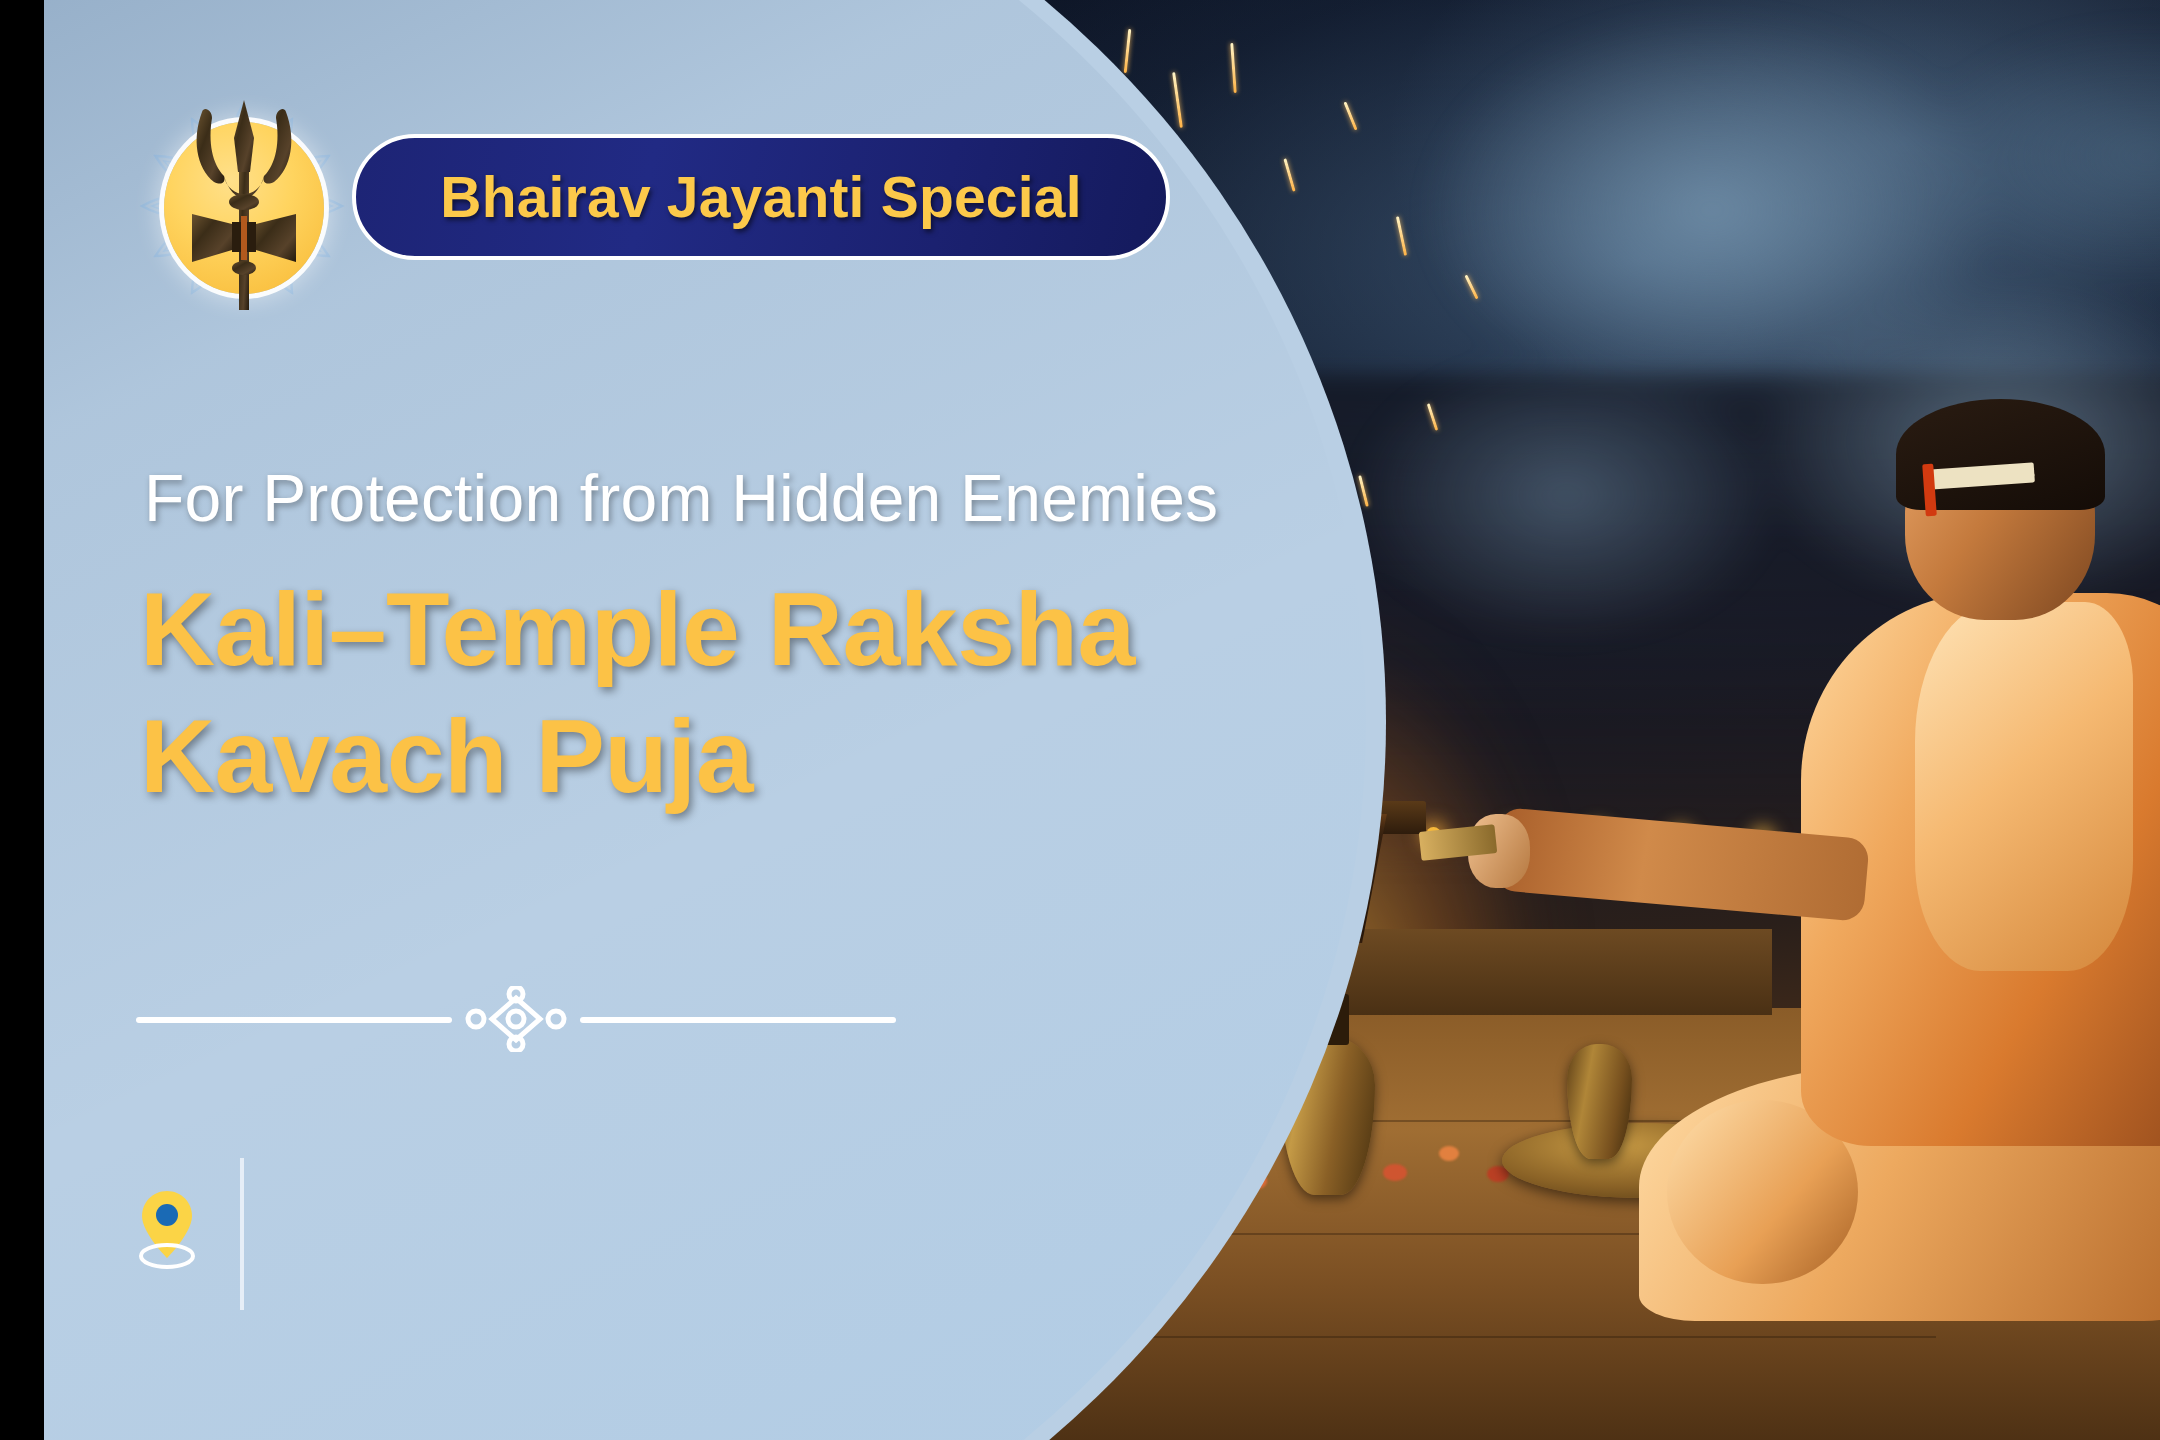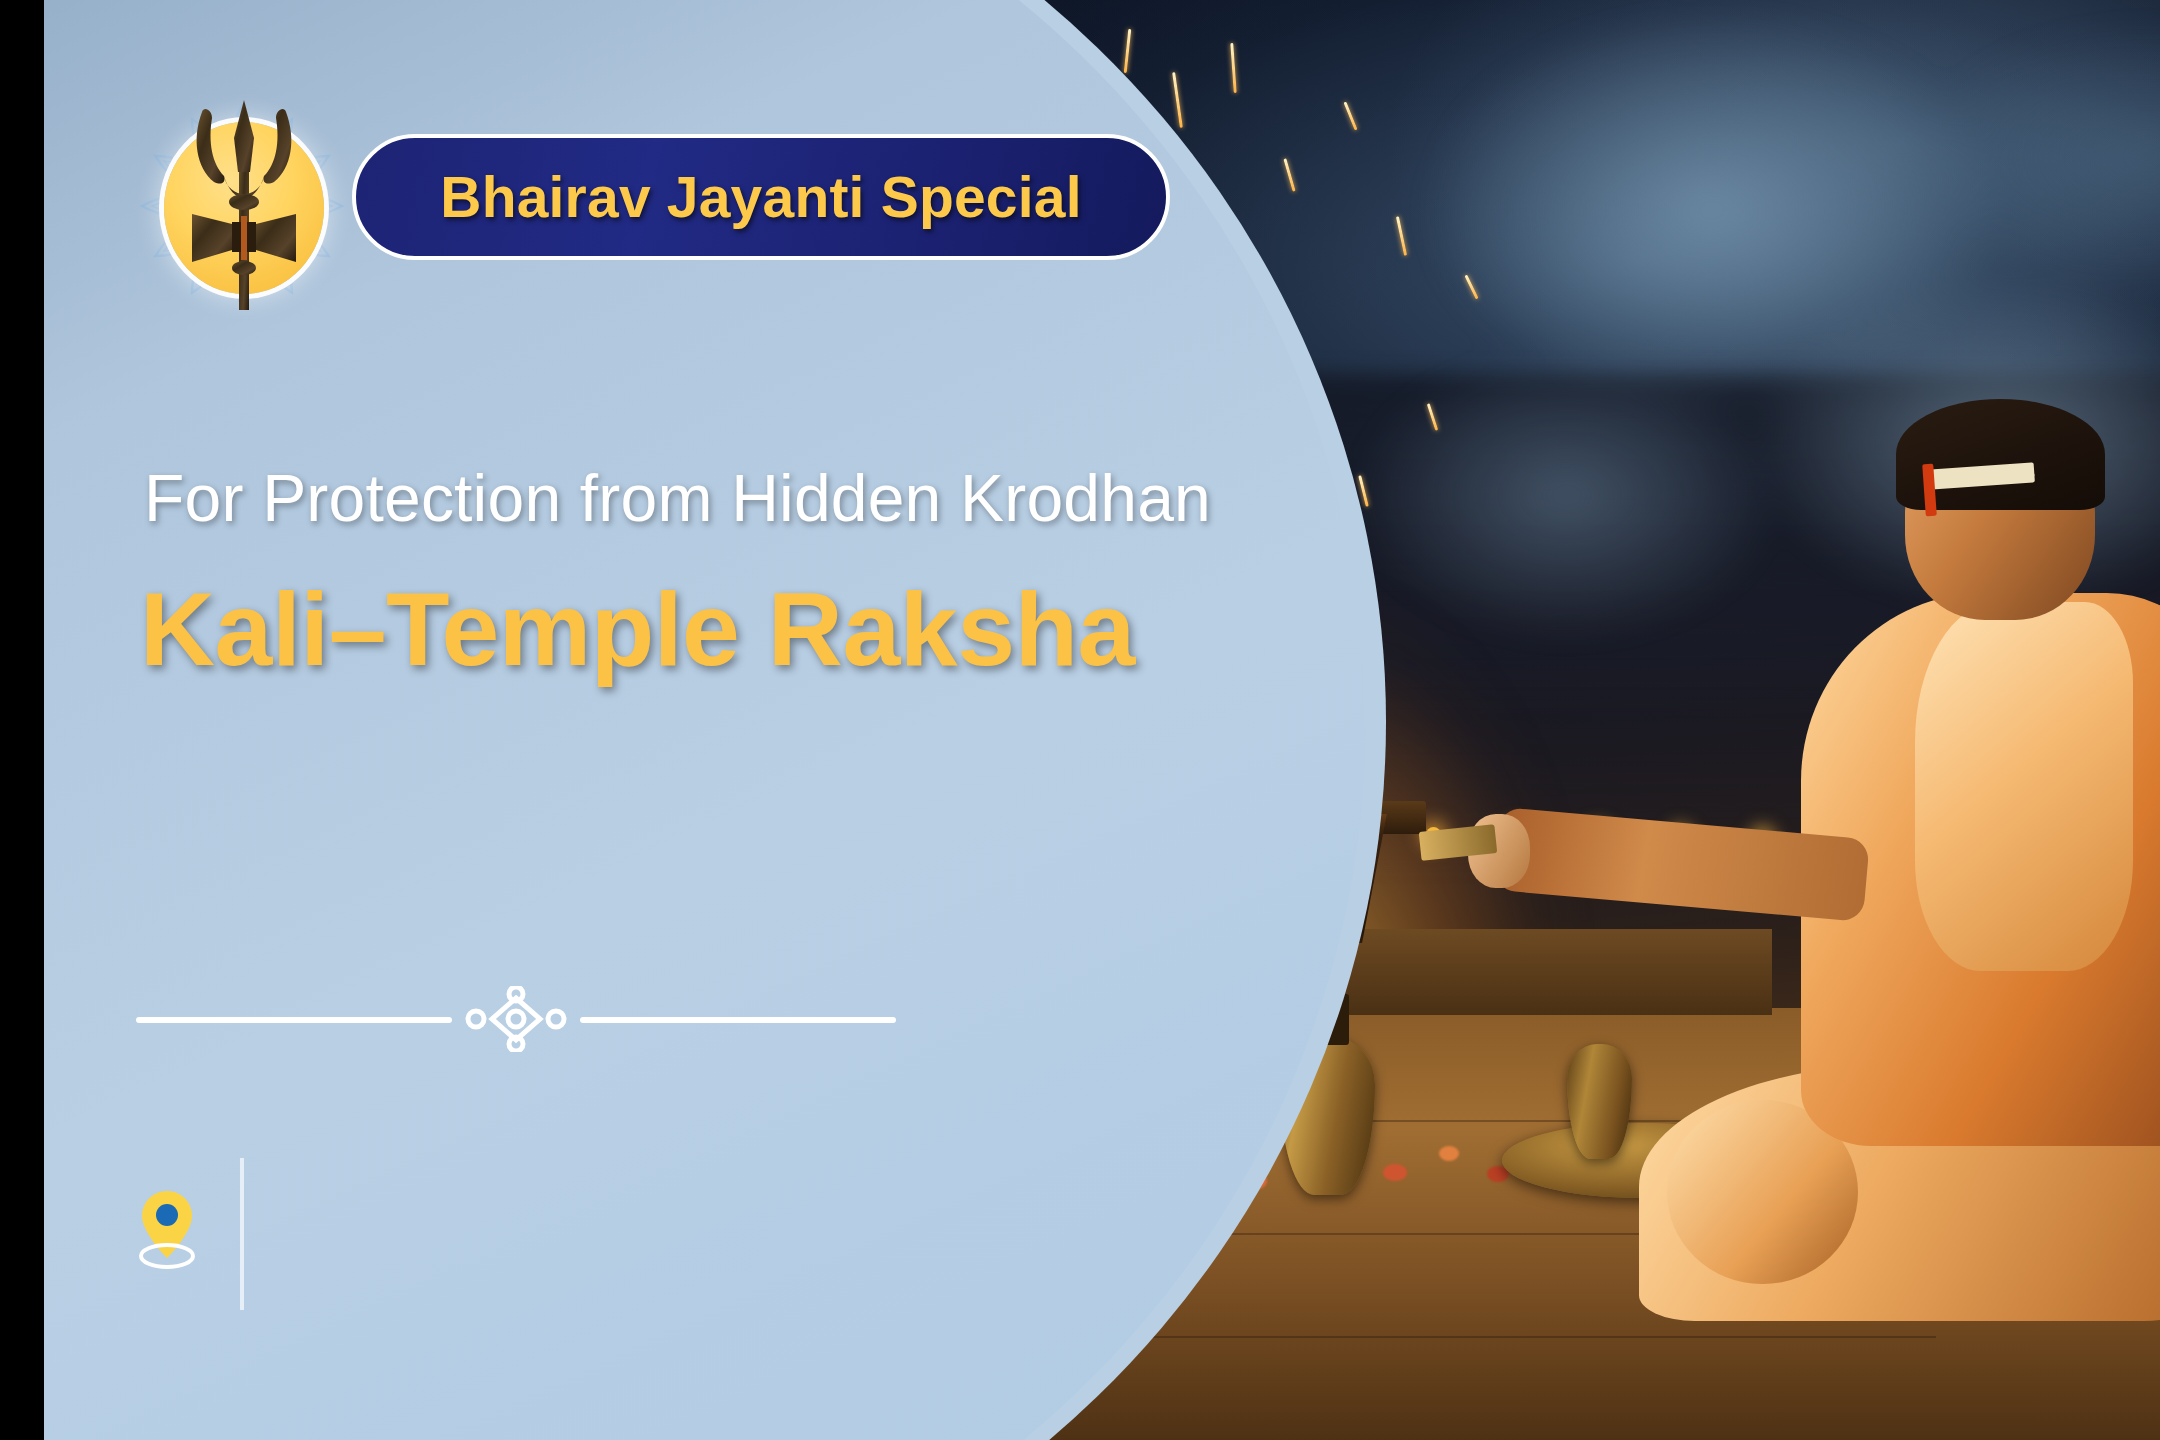--- a/index.html
+++ b/index.html
@@ -446,24 +446,25 @@
           <rect x="79" y="118" width="6" height="44" fill="#b3591d"></rect>
           <ellipse cx="82" cy="170" rx="12" ry="7" fill="url(#bronze)"></ellipse>
         </svg>
       </div>
 
       <div class="badge">
         <span class="badge-text">Bhairav Jayanti Special</span>
       </div>
     </div>
 
-    <div class="subtitle">For Protection from Hidden Krodhan</div>
+    <div class="subtitle">For Protection from Hidden Enemies</div>
 
     <div class="title">
       <span class="l1">Kali–Temple Raksha</span>
+      <span class="l2">Kavach Puja</span>
     </div>
 
     <div class="divider">
       <div class="dv-line left"></div>
       <svg class="dv-orn" viewBox="0 0 112 66">
         <path d="M56 12 L80 33 L56 54 L32 33 Z" fill="none" stroke="#ffffff" stroke-width="5"></path>
         <circle cx="56" cy="8" r="7" fill="none" stroke="#ffffff" stroke-width="5"></circle>
         <circle cx="56" cy="58" r="7" fill="none" stroke="#ffffff" stroke-width="5"></circle>
         <circle cx="16" cy="33" r="8" fill="none" stroke="#ffffff" stroke-width="5"></circle>
         <circle cx="96" cy="33" r="8" fill="none" stroke="#ffffff" stroke-width="5"></circle>

